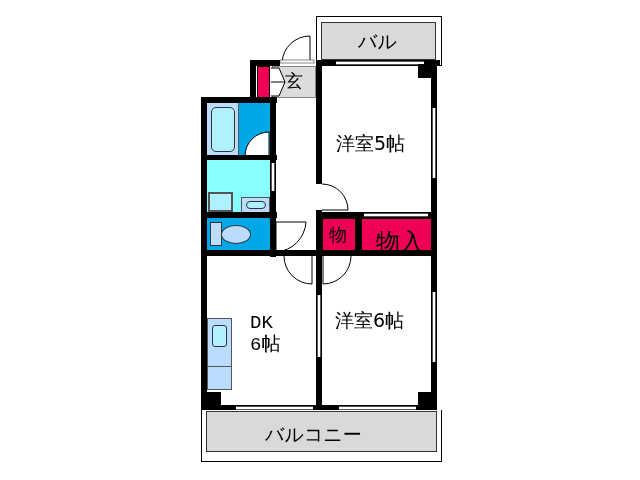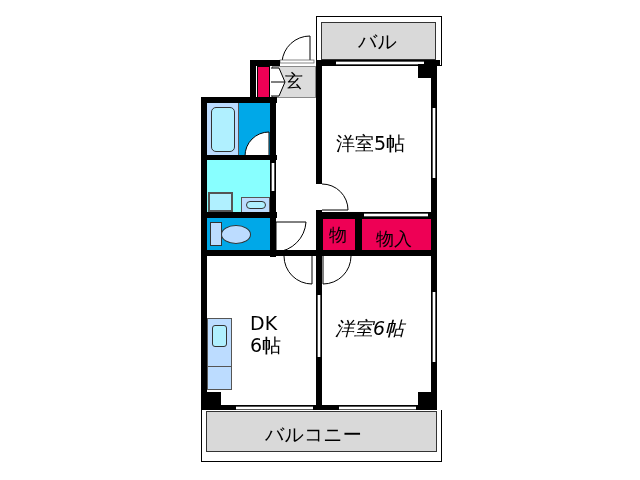--- a/index.html
+++ b/index.html
@@ -81,45 +81,45 @@
 <div class="abs wall" style="left:431px;top:60px;width:6px;height:200px;"></div>
 <div class="abs vwindow" style="left:432px;top:108px;width:4px;height:70px;"></div>
 
 <div class="abs wall" style="left:316px;top:212px;width:121px;height:6px;"></div>
 <div class="abs window" style="left:364px;top:213px;width:64px;height:4px;"></div>
 <div class="abs red" style="left:322px;top:218px;width:34px;height:33px;">
   <span class="label" style="left:6px;top:7px;font-size:18px;">物</span>
 </div>
 <div class="abs wall" style="left:356px;top:216px;width:5px;height:37px;"></div>
 <div class="abs red" style="left:361px;top:218px;width:71px;height:33px;">
-  <span class="label" style="left:14px;top:11px;font-size:18px;">物入</span>
+  <span class="label" style="left:14px;top:11px;font-size:24px;">物入</span>
 </div>
 
 <div class="abs wall" style="left:201px;top:250px;width:236px;height:6px;"></div>
 
 <svg style="left:284px;top:256px;" width="30" height="30">
   <path d="M0 0 A28 28 0 0 0 28 28 L28 0" fill="#fff" stroke="#000" stroke-width="1"></path>
 </svg>
 <svg style="left:323px;top:256px;" width="30" height="30">
   <path d="M0 0 L0 28 A28 28 0 0 0 28 0" fill="#fff" stroke="#000" stroke-width="1"></path>
 </svg>
 
 <div class="abs wall" style="left:201px;top:250px;width:6px;height:160px;"></div>
-<div class="abs" style="left:207px;top:256px;width:109px;height:150px;">
+<div class="abs" style="left:207px;top:256px;width:109px;height:150px;font-family:Liberation Mono, monospace;">
   <span class="label" style="left:43px;top:58px;">DK</span>
   <span class="label" style="left:43px;top:80px;">6帖</span>
 </div>
 <div class="abs" style="left:207px;top:318px;width:25px;height:72px;background:#bcdcff;border:1px solid #555;"></div>
 <div class="abs" style="left:212px;top:325px;width:15px;height:22px;background:#b0f0ff;border:1px solid #333;border-radius:3px;"></div>
 <div class="abs" style="left:207px;top:366px;width:25px;height:1px;background:#555;"></div>
 <div class="abs wall" style="left:207px;top:392px;width:14px;height:14px;"></div>
 
 <div class="abs vwindow" style="left:317px;top:295px;width:4px;height:62px;"></div>
 
-<div class="abs" style="left:322px;top:256px;width:103px;height:150px;font-style:italic;">
+<div class="abs" style="left:322px;top:248px;width:103px;height:150px;">
   <span class="label" style="left:13px;top:63px;">洋室6帖</span>
 </div>
 <div class="abs wall" style="left:431px;top:250px;width:6px;height:160px;"></div>
 <div class="abs vwindow" style="left:432px;top:292px;width:4px;height:70px;"></div>
 <div class="abs wall" style="left:418px;top:392px;width:14px;height:14px;"></div>
 
 <div class="abs wall" style="left:201px;top:405px;width:236px;height:6px;"></div>
 <div class="abs window" style="left:236px;top:406px;width:77px;height:4px;"></div>
 <div class="abs window" style="left:339px;top:406px;width:77px;height:4px;"></div>
 

